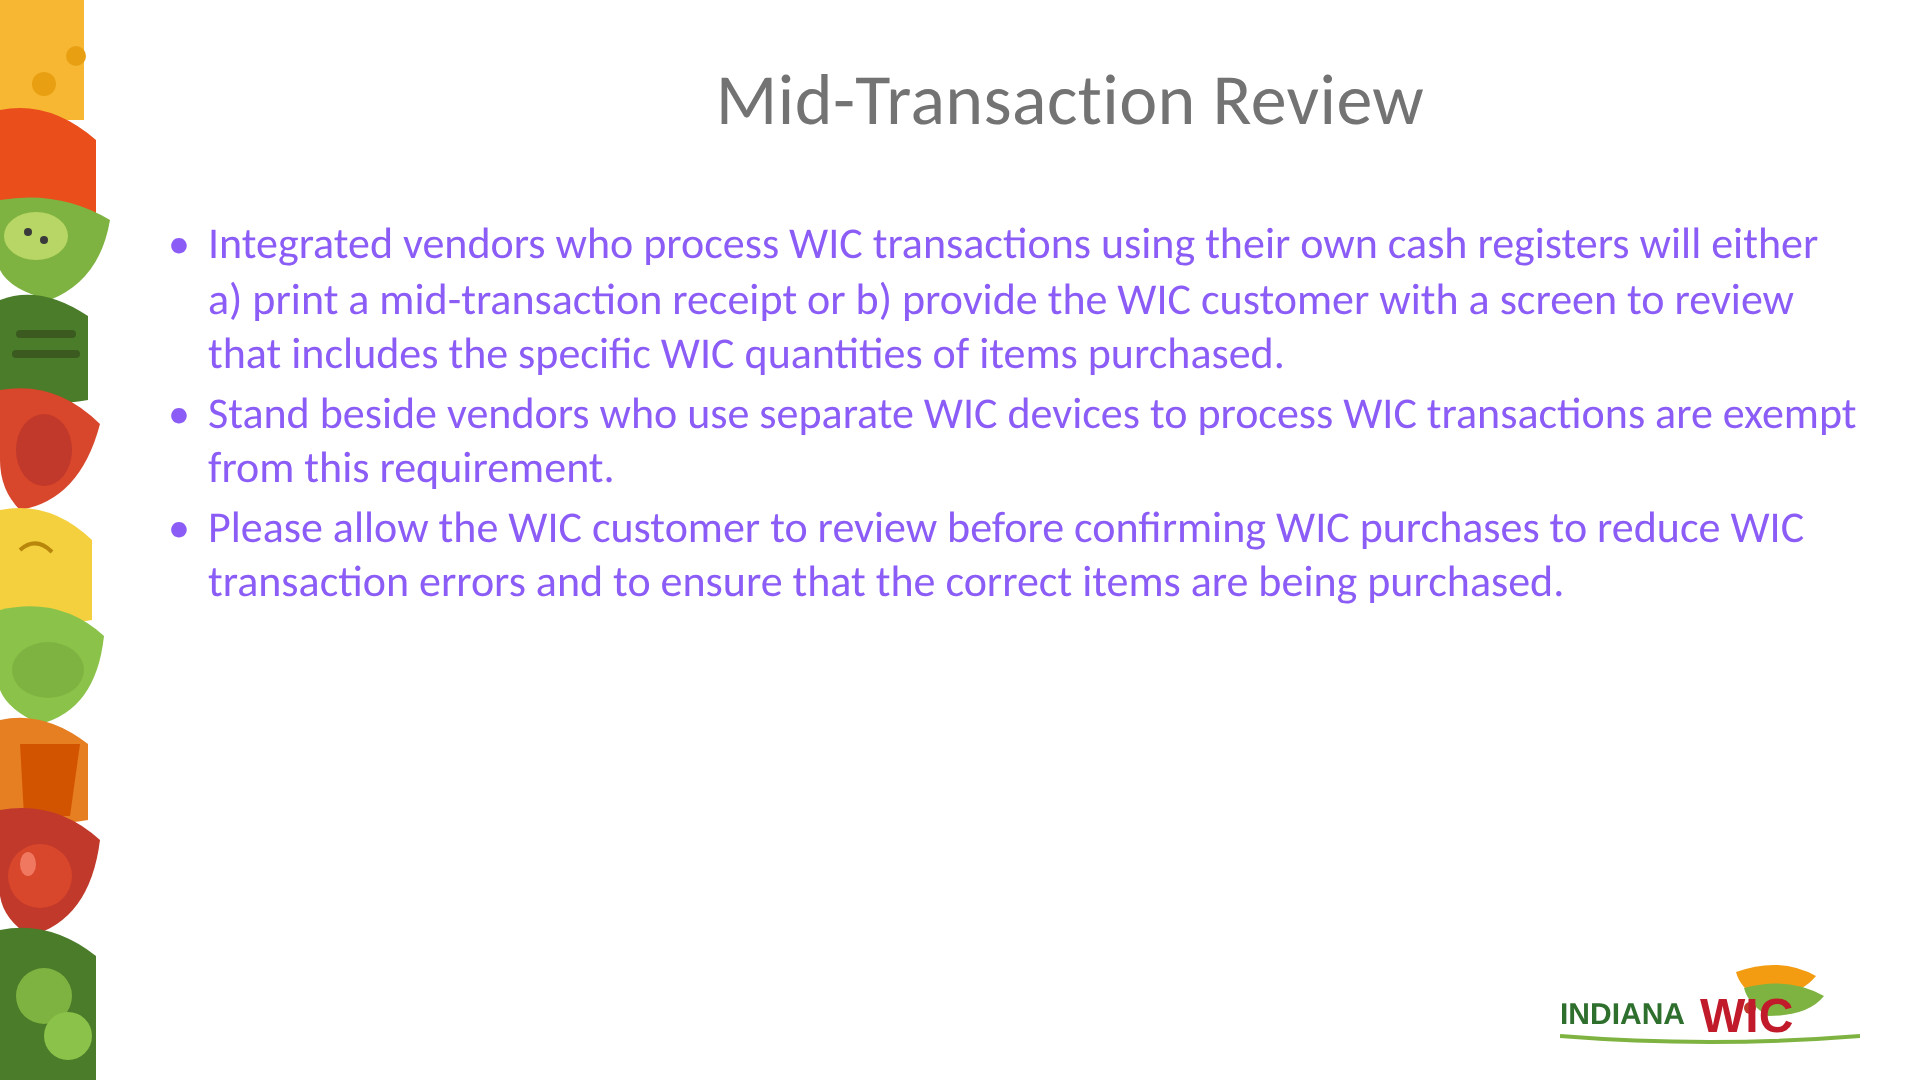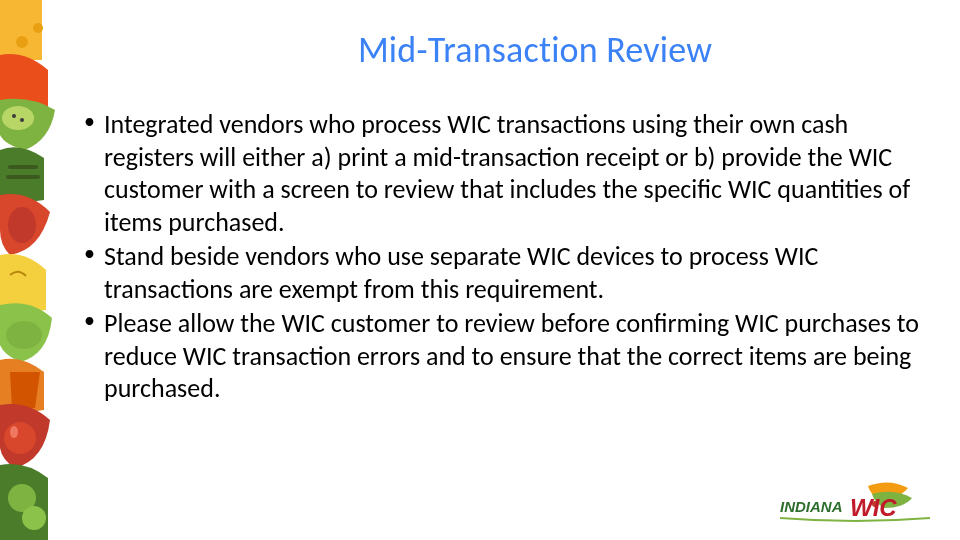--- a/index.html
+++ b/index.html
@@ -22,50 +22,49 @@
     .content {
       position: absolute;
       left: 80px;
       right: 30px;
       top: 28px;
       z-index: 2;
     }
     .slide-title {
       font-size: 36px;
       font-weight: 400;
-      color: #3b82f6;
+      color: #737373;
       text-align: center;
       margin: 0 0 36px 60px;
       letter-spacing: 0.2px;
     }
     .bullets {
       list-style: none;
       padding-left: 2px;
     }
     .bullets li {
-      font-size: 26px;
+      font-size: 22px;
       line-height: 1.25;
-      color: #000000;
+      color: #8b5cf6;
       margin-bottom: 2px;
       position: relative;
       padding-left: 22px;
     }
     .bullets li::before {
       content: "•";
       position: absolute;
       left: 2px;
       top: 0;
       font-size: 22px;
     }
     .logo {
       position: absolute;
       right: 30px;
       bottom: 18px;
       z-index: 2;
-      font-style: italic;
     }
     .logo-svg { vertical-align: middle; }
   </style>
 </head>
 <body>
 
 <svg class="decorative-band" viewBox="0 0 68 540" preserveAspectRatio="none">
   <rect x="0" y="0" width="42" height="60" fill="#f7b733"></rect>
   <circle cx="22" cy="42" r="6" fill="#e8a012"></circle>
   <circle cx="38" cy="28" r="5" fill="#e8a012"></circle>

